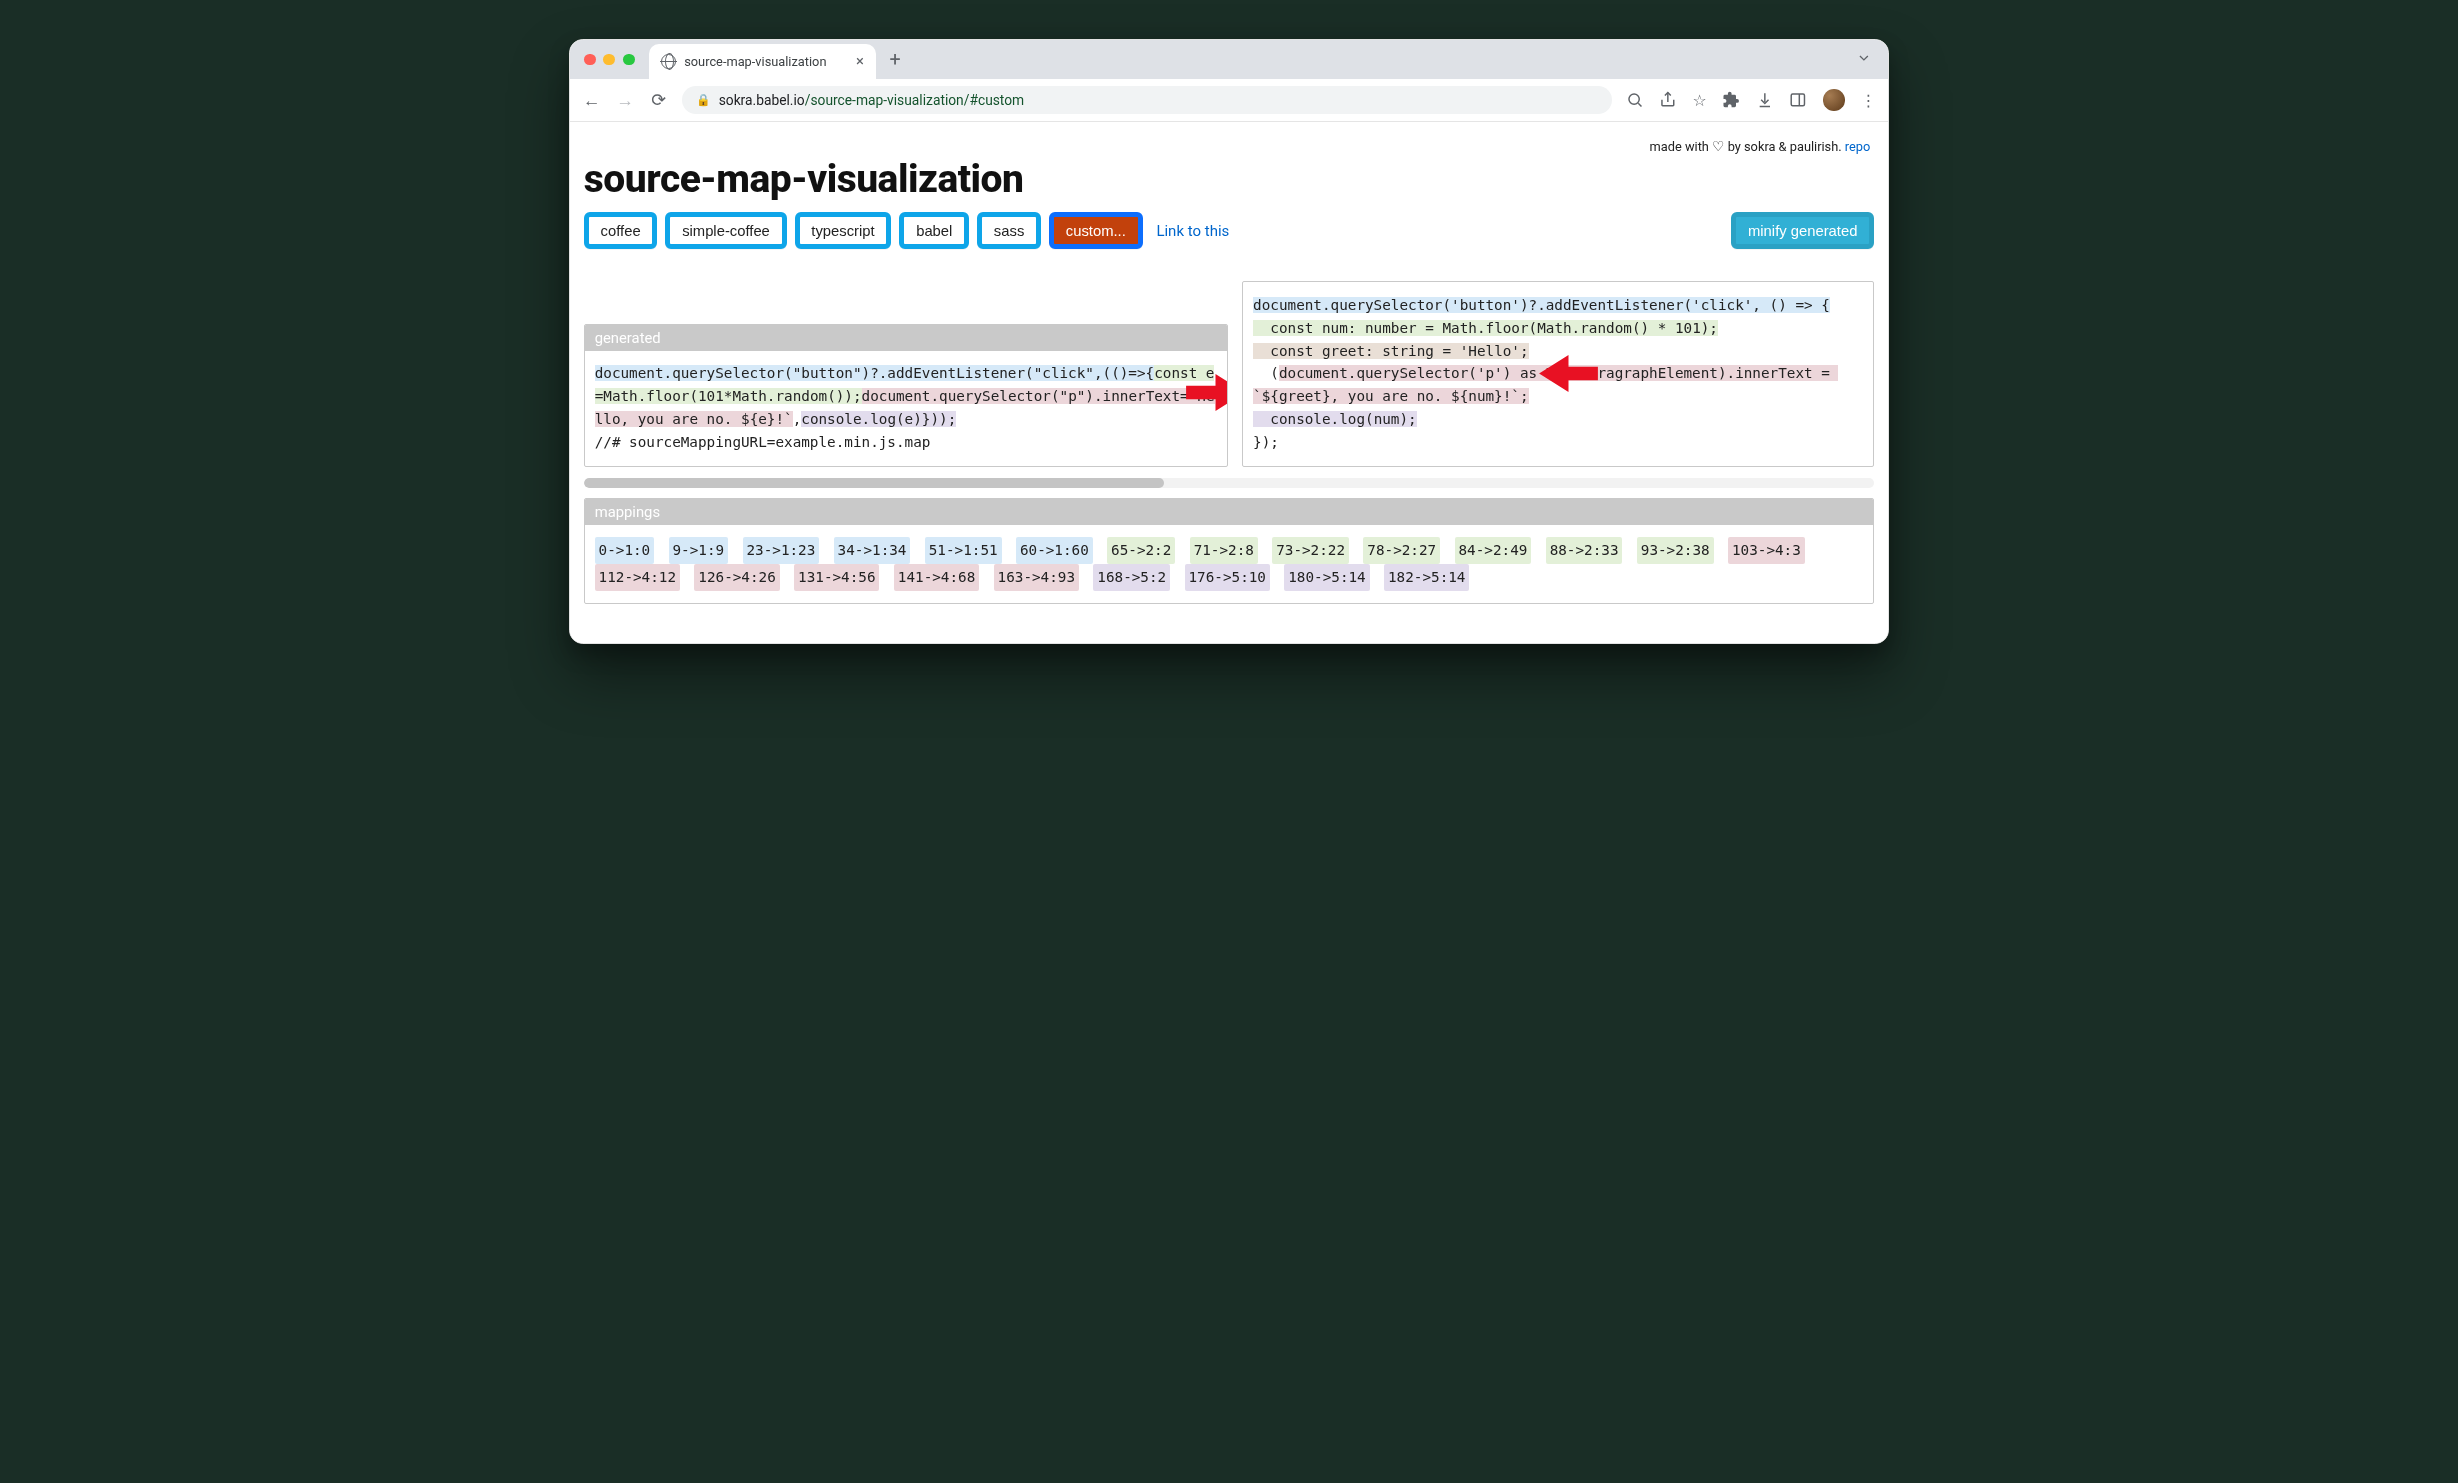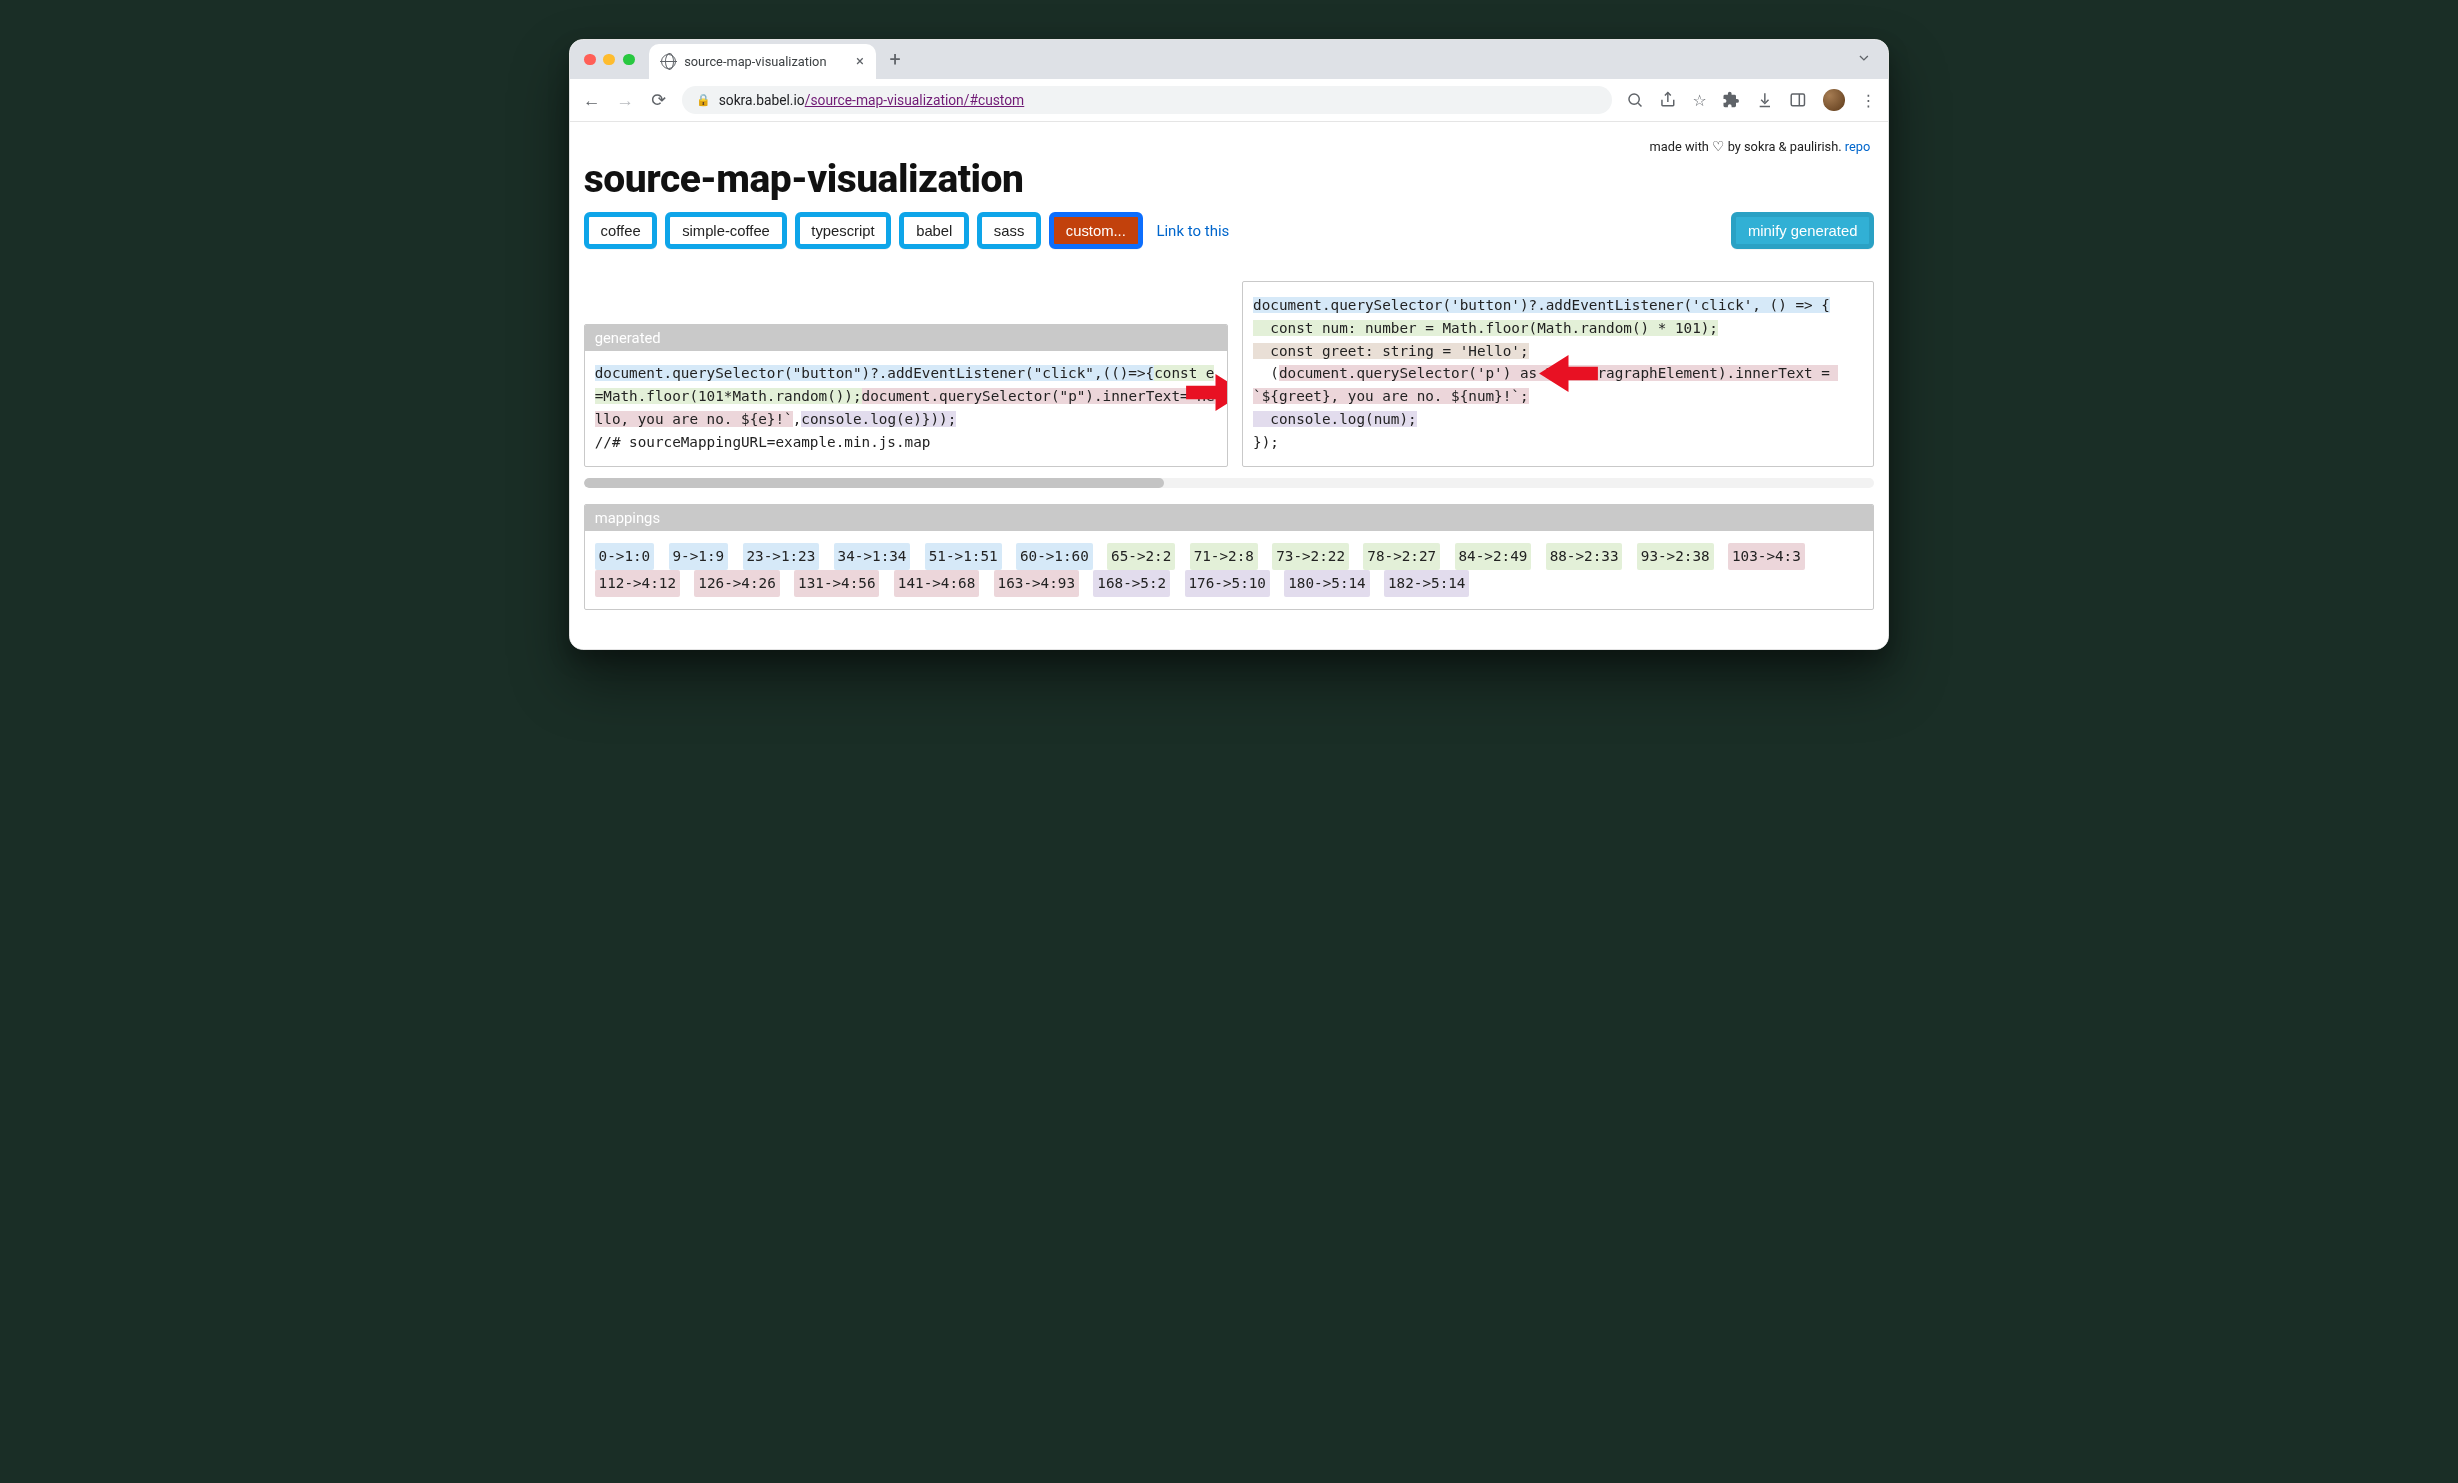--- a/index.html
+++ b/index.html
@@ -71,21 +71,21 @@
     align-items: center;
     gap: 7.9px;
     background: #f1f3f4;
     border-radius: 19.7px;
     padding: 5.9px 13.8px;
     font-size: 13.8px;
     color: #202124;
   }
   .omnibox .lock { color:#5f6368; font-size:11.8px; }
   .omnibox .host { color:#202124; }
-  .omnibox .path { color:#701a75;text-decoration:underline; }
+  .omnibox .path { color:#14532d; }
   .tbicons { display:flex; align-items:center; gap:15.8px; color:#5f6368; font-size:15.8px; }
   .tbicons .avatar { width:21.7px; height:21.7px; border-radius:50%; background: radial-gradient(circle at 30% 30%, #a67c52, #5d3a1a); }
   .tbicons svg { width:17.7px; height:17.7px; display:block; }
   .tbicons .plain { font-family: sans-serif; }
 
   
   .page { padding: 9.9px 13.8px 39px 13.8px; background:#fff; }
   .credits { text-align:right; font-size:12.8px; color:#222; padding: 5.9px 3.9px 2px 0; }
   .credits .heart { font-size:13.8px; }
   .credits a { color:#0066cc; text-decoration:none; }
@@ -241,19 +241,19 @@
         <svg class="arrow-left" style="left:296px; top:67px;" width="59" height="49" viewBox="0 0 60 50">
             <path class="arrow" d="M60 18 h-30 v-12 l-30 19 30 19 v-12 h30 z"></path>
           </svg>
       </div>
     </div>
 
     <div class="hscroll">
       <div class="thumb"></div>
     </div>
 
-    <div class="panel mappings" style="margin-top:16px;">
+    <div class="panel mappings" style="margin-top:10px;">
       <div class="phead">mappings</div>
       <div class="pbody" id="mappings-body"><span class="map hl-blue">0-&gt;1:0</span> <span class="map hl-blue">9-&gt;1:9</span> <span class="map hl-blue">23-&gt;1:23</span> <span class="map hl-blue">34-&gt;1:34</span> <span class="map hl-blue">51-&gt;1:51</span> <span class="map hl-blue">60-&gt;1:60</span> <span class="map hl-green">65-&gt;2:2</span> <span class="map hl-green">71-&gt;2:8</span> <span class="map hl-green">73-&gt;2:22</span> <span class="map hl-green">78-&gt;2:27</span> <span class="map hl-green">84-&gt;2:49</span> <span class="map hl-green">88-&gt;2:33</span> <span class="map hl-green">93-&gt;2:38</span> <span class="map hl-rose">103-&gt;4:3</span> <span class="map hl-rose">112-&gt;4:12</span> <span class="map hl-rose">126-&gt;4:26</span> <span class="map hl-rose">131-&gt;4:56</span> <span class="map hl-rose">141-&gt;4:68</span> <span class="map hl-rose">163-&gt;4:93</span> <span class="map hl-purple">168-&gt;5:2</span> <span class="map hl-purple">176-&gt;5:10</span> <span class="map hl-purple">180-&gt;5:14</span> <span class="map hl-purple">182-&gt;5:14</span> </div>
     </div>
   </div>
 </div>
 
 
 </body></html>

